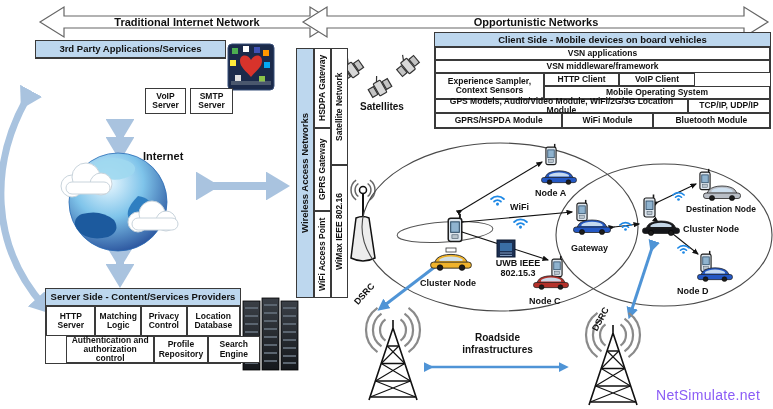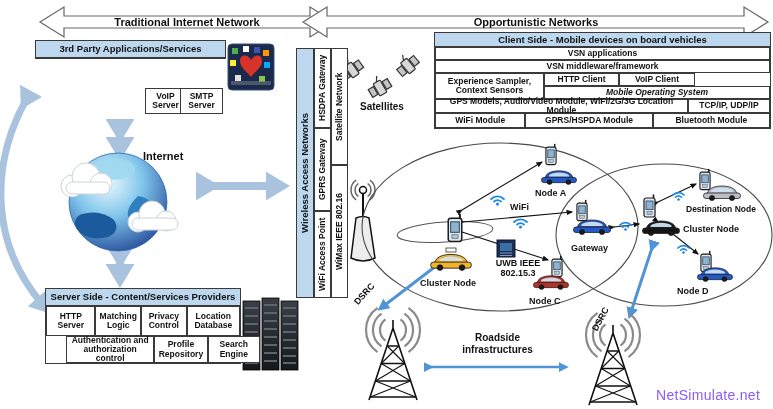--- a/index.html
+++ b/index.html
@@ -235,21 +235,21 @@
     </g>
   </svg>
 
   <div class="lbl banner-lbl center" style="left:87px; top:16px; width:200px;">Traditional Internet Network</div>
   <div class="lbl banner-lbl center" style="left:436px; top:16px; width:200px;">Opportunistic Networks</div>
 
   <div class="tbl" style="left:35px; top:40px; width:191px;">
     <div class="hdr" style="height:17px;">3rd Party Applications/Services</div>
   </div>
   <div class="minibox" style="left:145px; top:88px; width:41px; height:26px;">VoIP Server</div>
-  <div class="minibox" style="left:180px; top:88px; width:43px; height:26px;">SMTP Server</div>
+  <div class="minibox" style="left:190px; top:88px; width:43px; height:26px;">SMTP Server</div>
 
   <div class="lbl" style="left:143px; top:150px; font-size:11px;">Internet</div>
 
   <div class="tbl" style="left:45px; top:288px; width:196px;">
     <div class="hdr" style="height:17px;">Server Side - Content/Services Providers</div>
     <div class="row" style="height:30px;">
       <div class="cell" style="width:25.5%;">HTTP Server</div>
       <div class="cell" style="width:23.5%;">Matching Logic</div>
       <div class="cell" style="width:23.5%;">Privacy Control</div>
       <div class="cell" style="width:27.5%;">Location Database</div>
@@ -284,31 +284,31 @@
     </div>
     <div class="row" style="height:26px;">
       <div class="cell" style="width:32.5%;">Experience Sampler, Context Sensors</div>
       <div class="subcol" style="width:67.5%;">
         <div class="row" style="height:13px;">
           <div class="cell" style="flex:1;">HTTP Client</div>
           <div class="cell" style="flex:1;">VoIP Client</div>
           <div class="cell" style="flex:1;margin-top:46px;">Mail Client</div>
         </div>
         <div class="row" style="height:13px;">
-          <div class="cell" style="flex:1;font-style:italic;">Mobile Operating System</div>
+          <div class="cell" style="flex:1;">Mobile Operating System</div>
         </div>
       </div>
     </div>
     <div class="row" style="height:14px;">
       <div class="cell" style="width:75.5%;">GPS Models, Audio/Video Module, WiFi/2G/3G Location Module</div>
       <div class="cell" style="width:24.5%;">TCP/IP, UDP/IP</div>
     </div>
     <div class="row" style="height:15px;">
+      <div class="cell" style="width:38%;">GPRS/HSPDA Module</div>
       <div class="cell" style="width:27%;">WiFi Module</div>
-      <div class="cell" style="width:38%;">GPRS/HSPDA Module</div>
       <div class="cell" style="width:35%;">Bluetooth Module</div>
     </div>
   </div>
 
   <div class="lbl" style="left:360px; top:101px; font-size:10px;">Satellites</div>
   <div class="lbl" style="left:510px; top:202px;">WiFi</div>
   <div class="lbl center" style="left:489px; top:258px; width:58px; white-space:normal; line-height:1.15;">
     <span style="display:block;">UWB IEEE</span>
     <span style="display:block;">802.15.3</span>
   </div>

